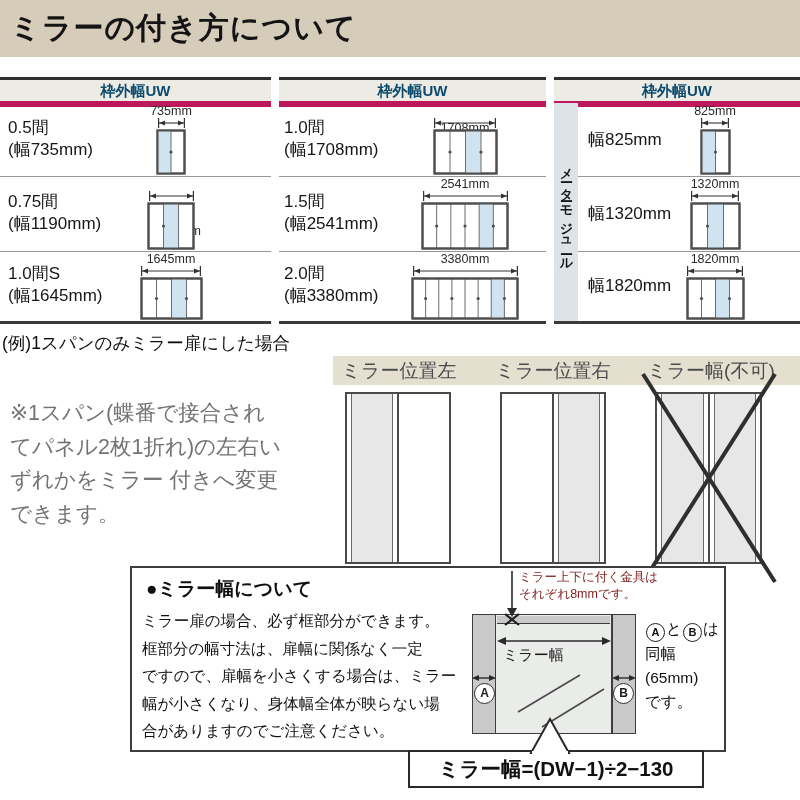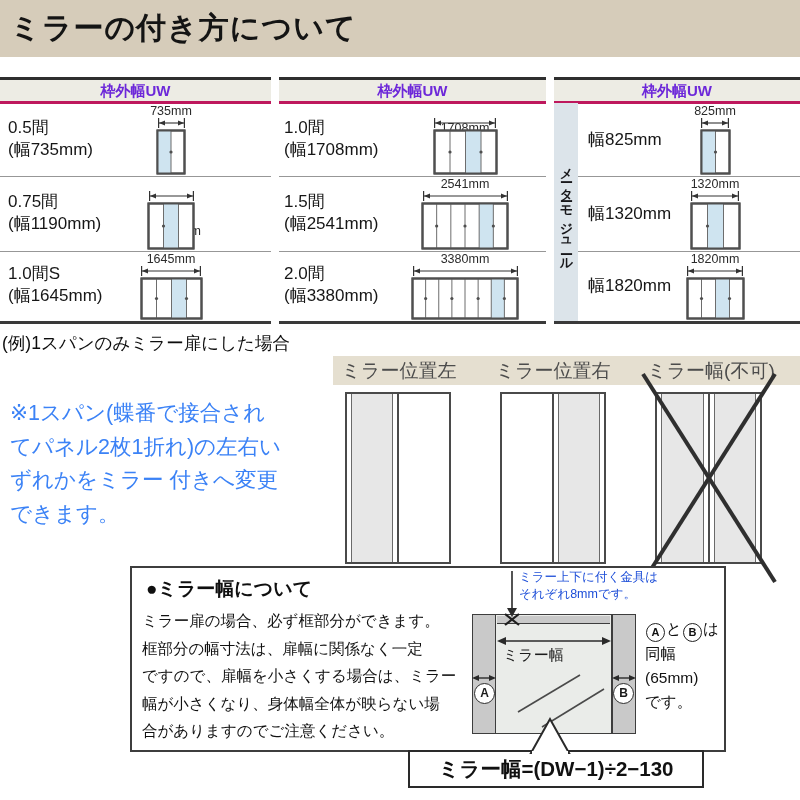--- a/index.html
+++ b/index.html
@@ -1,39 +1,39 @@
 <!DOCTYPE html>
 <html><head>
 <meta charset="utf-8">
 <style>
   html,body{margin:0;padding:0;background:#fff;}
   .stage{position:relative;width:800px;height:800px;background:#fff;overflow:hidden;
          font-family:"Liberation Sans","DejaVu Sans",sans-serif;color:#1a1a1a;}
   .abs{position:absolute;}
   .titlebar{left:0;top:0;width:800px;height:57px;background:#d6ccba;}
   .title{left:10px;top:8px;font-size:30px;font-weight:bold;color:#141414;letter-spacing:1px;white-space:nowrap;}
-  .colheader{height:21px;background:#edece4;border-top:3px solid #2f2f2f;border-bottom:3px solid #be185d;
-             text-align:center;font-size:15px;font-weight:bold;line-height:21px;color:#6d28d9;}
+  .colheader{height:21px;background:#edece4;border-top:3px solid #2f2f2f;border-bottom:6px solid #be185d;
+             text-align:center;font-size:15px;font-weight:bold;line-height:21px;color:#0c4a6e;}
   .rowsep{height:1px;background:#979797;}
   .colbottom{height:3px;background:#3a3a3a;}
   .rowlabel{font-size:17px;line-height:22px;color:#161616;white-space:nowrap;}
   .dimlabel{font-size:12.5px;color:#2b2b2b;text-align:center;white-space:nowrap;}
   .meterstrip{background:#dce4ea;display:flex;align-items:center;justify-content:center;}
   .metertext{writing-mode:vertical-rl;text-orientation:upright;font-size:13px;letter-spacing:2px;color:#17171a;font-weight:bold;}
   .caption{font-size:17.5px;color:#0d0d0d;white-space:nowrap;}
-  .note{font-size:21.5px;line-height:33.5px;color:#3b82f6;}
+  .note{font-size:21.5px;line-height:33.5px;color:#737373;}
   .note div{white-space:nowrap;}
   .labelstrip{left:333px;top:356px;width:467px;height:29px;background:#e5dfd0;}
   .poslabel{top:358px;font-size:19px;color:#4c4c4c;text-align:center;white-space:nowrap;}
   .exdoor{top:392px;height:168px;border:2px solid #4a4a4a;background:#fff;display:flex;}
   .infobox{left:130px;top:566px;width:592px;height:182px;border:2px solid #3d3d3d;background:#fff;}
   .infotitle{left:146px;top:576px;font-size:19px;font-weight:bold;color:#0f0f0f;white-space:nowrap;}
   .infobody{left:142px;top:607px;font-size:15.5px;line-height:27.5px;color:#111;}
   .infobody div{white-space:nowrap;}
-  .hwnote{left:519px;top:569px;font-size:12.5px;line-height:17px;color:#1d4ed8;}
+  .hwnote{left:519px;top:569px;font-size:12.5px;line-height:17px;color:#7f1d1d;}
   .hwnote div{white-space:nowrap;}
   .stile{top:614px;width:22px;height:118px;background:#c9c9c9;border:1.5px solid #3d3d3d;}
   .mface{left:494px;top:614px;width:116px;height:118px;background:#eaece9;border:1.5px solid #3d3d3d;}
   .mtopbar{left:497px;top:616px;width:113px;height:7px;background:#c9c9c9;border-bottom:1px solid #3d3d3d;}
   .mwlabel{left:503px;top:646px;width:100px;text-align:left;font-size:15px;color:#1c1c1c;white-space:nowrap;}
   .badge{top:683px;width:19px;height:19px;border:1.5px solid #2e2e2e;border-radius:50%;background:#fff;
          font-size:12px;font-weight:bold;text-align:center;line-height:19px;color:#1a1a1a;}
   .sidenote{left:645px;top:617px;font-size:15.5px;line-height:24px;color:#111;}
   .sidenote div{white-space:nowrap;}
   .clet{display:inline-block;width:17px;height:17px;border:1.2px solid #222;border-radius:50%;

